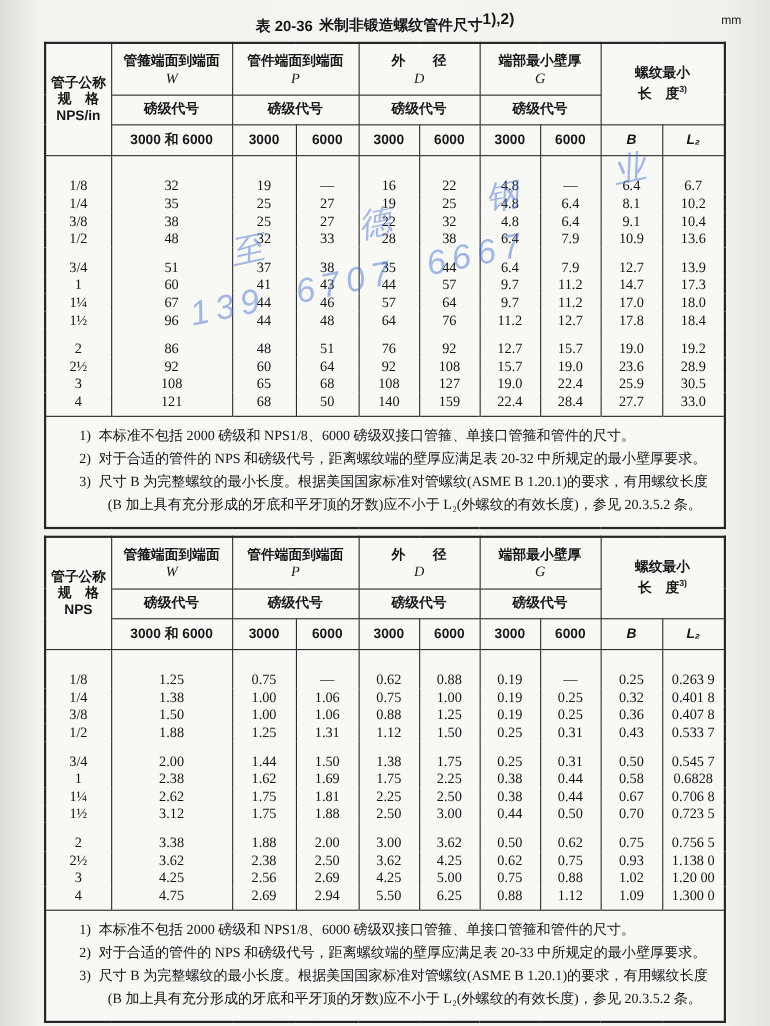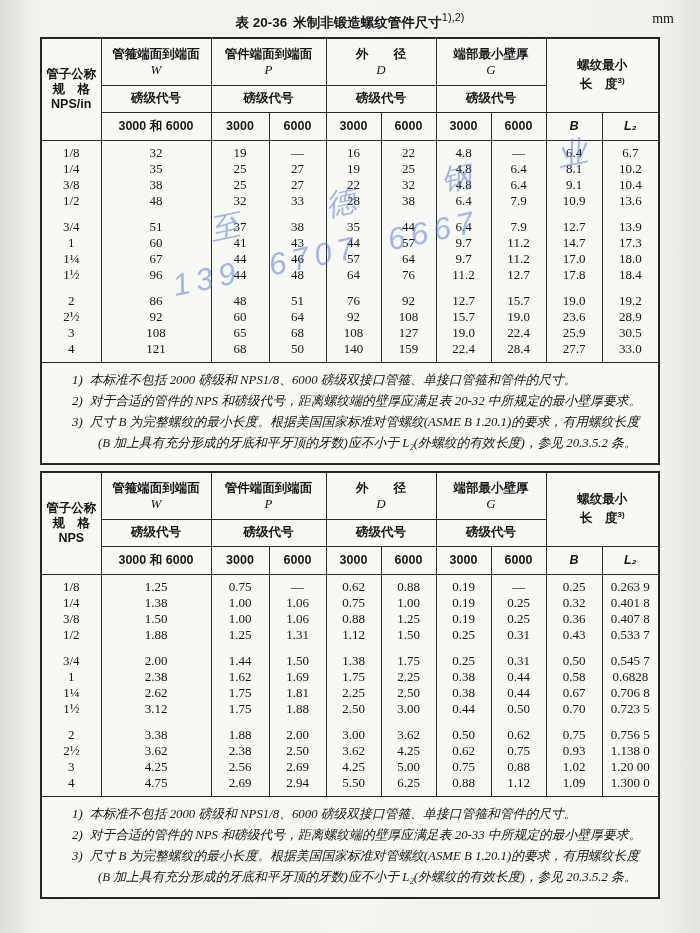--- a/index.html
+++ b/index.html
@@ -14,24 +14,24 @@
     background:linear-gradient(90deg,#dcdDD8,#f2f3ef 5%,#f4f5f1 50%,#f1f2ee 94%,#e4e5e1);
   }
   
   .title-row{
     position:relative;text-align:center;
     font-family:"Liberation Sans","DejaVu Sans",sans-serif;
     font-weight:bold;font-size:13.5px;line-height:20px;
     padding-top:7px;margin-bottom:4px;color:#171717;
   }
   .title-row .t-num{margin-right:6px;}
-  .title-row sup{font-size:11px;font-weight:normal;}
+  .title-row sup{font-size:14px;font-weight:bold;}
   .title-row .unit{
     position:absolute;right:26px;top:9px;
-    font-family:Liberation Serif, serif;font-weight:normal;font-size:14px;
+    font-family:Liberation Sans, sans-serif;font-weight:normal;font-size:11px;
   }
   
   table.spec-table{
     border-collapse:collapse;table-layout:fixed;
     margin-left:40px;width:618px;
     background:#f8f8f5;
     border:2px solid #262626;
   }
   .spec-table th,.spec-table td{
     border:1px solid #2b2b2b;
@@ -49,31 +49,31 @@
     font-family:"Liberation Serif","DejaVu Serif",serif;
     font-style:italic;font-weight:normal;font-size:13px;
   }
   th sup{font-size:8px;}
   
   .spec-table tbody td{
     border-top:0;border-bottom:0;
     height:16px;font-size:13px;line-height:16px;color:#141414;
   }
   .spec-table tbody tr.group-start td{padding-top:10px;}
-  .spec-table tbody tr:first-child td{padding-top:4px;}
+  .spec-table tbody tr:first-child td{padding-top:19px;}
   .spec-table tbody tr:last-child td{padding-bottom:5px;}
   
   .spec-table tfoot td{
     border-top:1.5px solid #262626;
     text-align:left;vertical-align:top;
     padding:7px 10px 9px 30px;
   }
   .note{
     font-size:12.8px;line-height:21px;color:#141414;
-    padding-left:26px;text-indent:-26px;font-style:italic;
+    padding-left:26px;text-indent:-26px;
   }
   .note-marker{padding-right:7px;}
   
   .watermark{
     position:absolute;left:168px;top:220px;width:480px;
     transform:rotate(-12deg);transform-origin:left center;
     color:rgba(77,118,214,0.5);
     font-family:"Liberation Sans","DejaVu Sans",sans-serif;
     pointer-events:none;
   }

